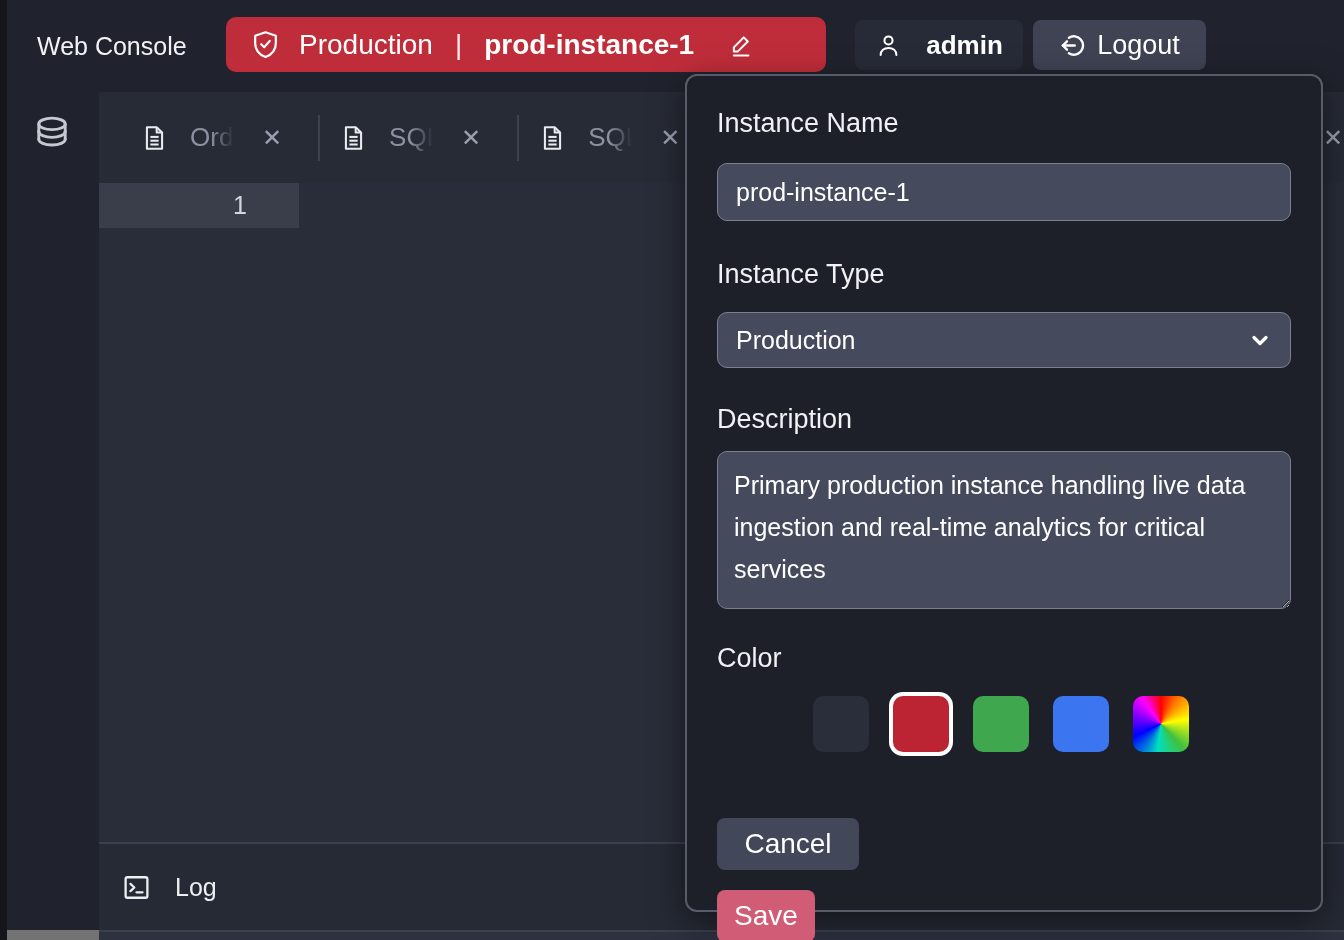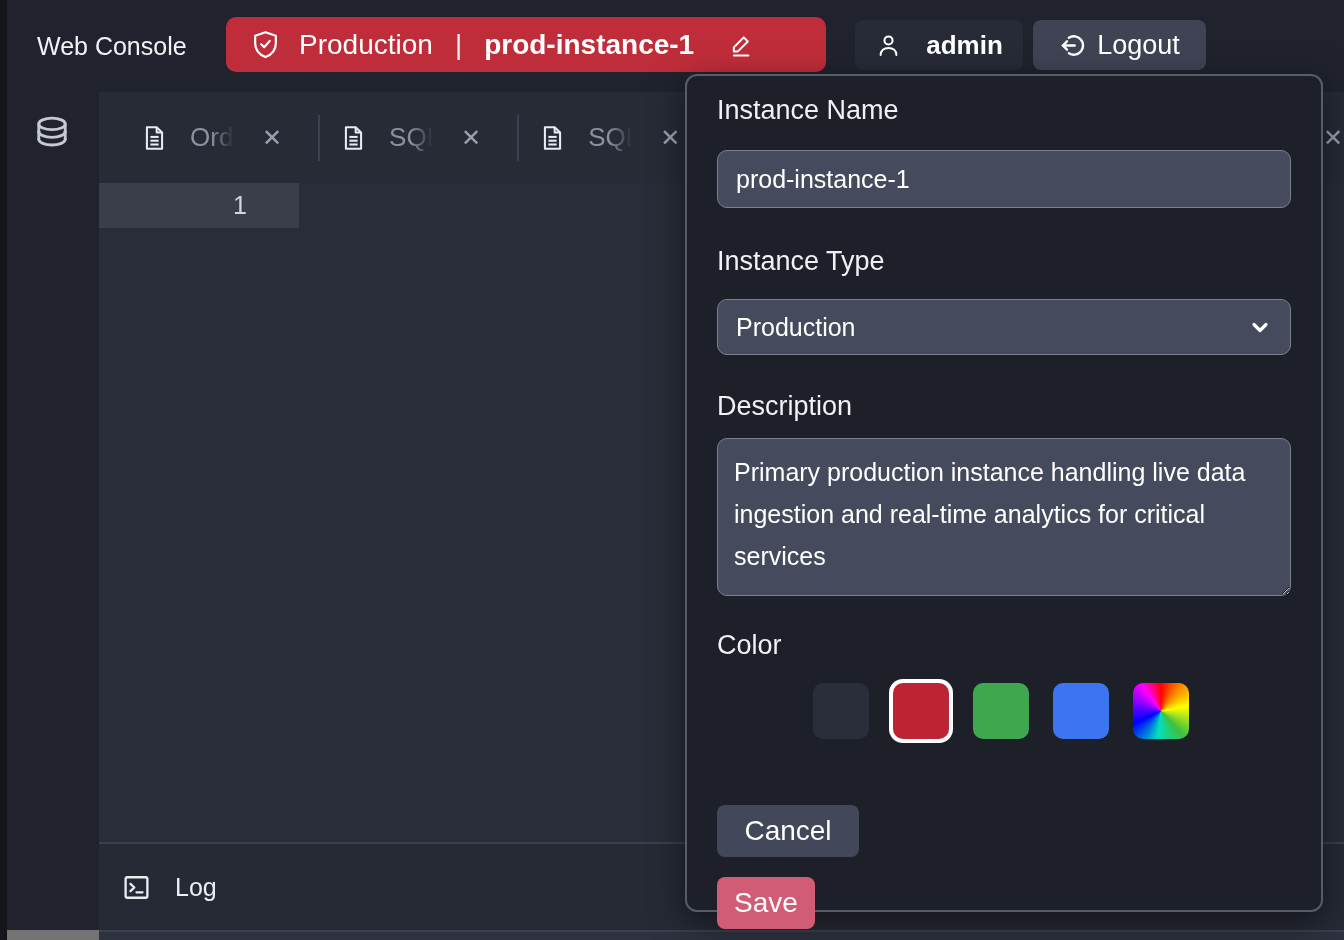--- a/index.html
+++ b/index.html
@@ -58,21 +58,21 @@
   #logpanel { position:absolute; left:92px; top:844px; width:1252px; height:86px; background:#262a35; }
   .log-row { display:flex; align-items:center; height:100%; padding-left:23px; gap:24px; cursor:pointer; }
   .log-row .term-ic { color:#eceef2; }
   .log-row span { font-size:25px; color:#eceef2; }
   .hdiv2 { position:absolute; left:92px; top:930px; width:1252px; height:2px; background:#3b404c; }
   .bstrip { position:absolute; left:92px; top:932px; width:1252px; height:8px; background:#2d3140; }
 
   
   #modal { position:absolute; left:678px; top:74px; width:638px; height:838px;
            background:#1d2029; border:2px solid #575c6a; border-radius:12px;
-           box-shadow:0 10px 34px rgba(0,0,0,.5); padding:19px 30px; z-index:10; }
+           box-shadow:0 10px 34px rgba(0,0,0,.5); padding:32px 30px; z-index:10; }
   .fld-label { font-size:27px; color:#f0f1f5; margin-bottom:24px; }
   #modal input[type=text] { width:100%; height:58px; border-radius:10px; background:#454a5c;
         border:1px solid #7b8090; color:#fff; font-size:25px; padding:0 18px;
         font-family:"Liberation Sans",sans-serif; outline:none; margin-bottom:38px; }
   .select-box { width:100%; height:56px; border-radius:10px; background:#454a5c;
         border:1px solid #7b8090; display:flex; align-items:center; justify-content:space-between;
         padding:0 18px; cursor:pointer; margin-bottom:36px; margin-top:-2px; }
   .select-box .sel-val { font-size:25px; color:#fff; }
   #modal textarea { width:100%; height:158px; border-radius:10px; background:#454a5c;
         border:1px solid #7b8090; color:#fff; font-size:25px; line-height:1.68;

